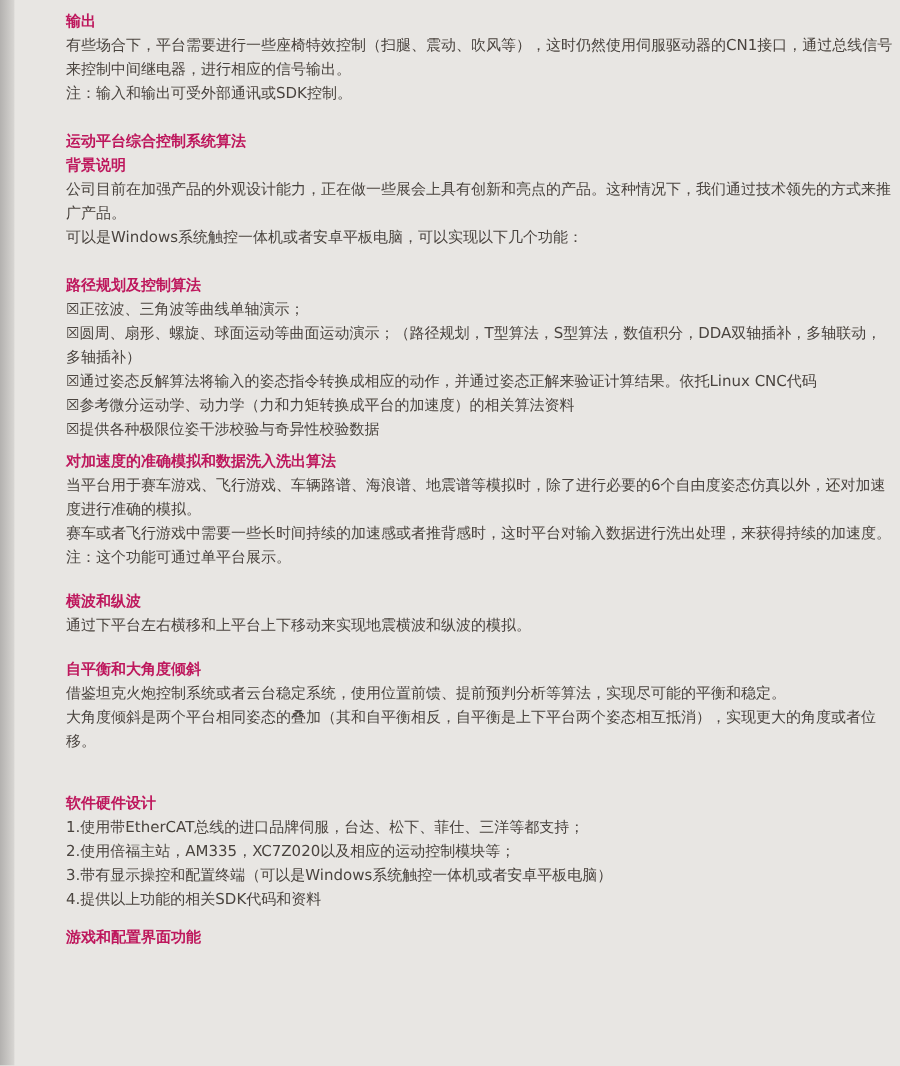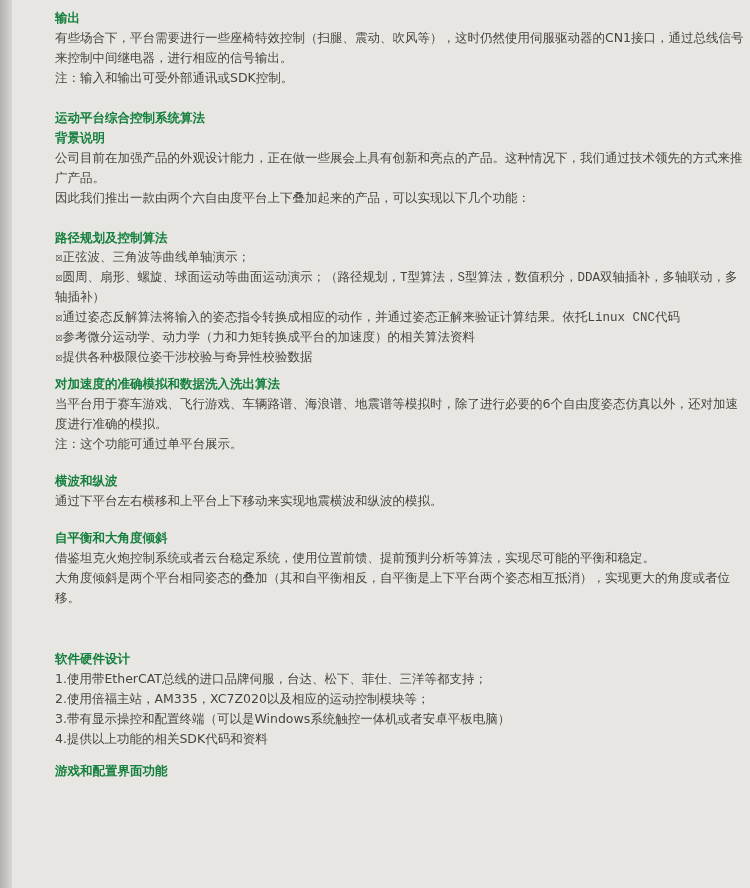--- a/index.html
+++ b/index.html
@@ -27,29 +27,29 @@
     padding: 8px 5px 10px 55px;
   }
   section { margin: 0; }
   h3, h4, p {
     margin: 0;
     font-size: 12.5px;
     line-height: 20px;
   }
   h3, h4 {
     font-weight: 700;
-    color: #15803d;
+    color: #be185d;
   }
-  .bullet { white-space: normal; font-family: Liberation Mono, monospace; }
+  .bullet { white-space: normal; }
   .bullet .marker {
     display: inline;
     color: #4a443f;
   }
   .gap42 { margin-top: 20px; }
-  .gap23 { margin-top: 41px; }
+  .gap23 { margin-top: 31px; }
   .gap20 { margin-top: 20px; }
   .gap17 { margin-top: 17px; }
   .gap13 { margin-top: 6px; }
   .gap12 { margin-top: 12px; }
 </style>
 </head>
 <body>
 
 <div class="left-edge"></div>
 
@@ -58,35 +58,36 @@
   <section>
     <h3>输出</h3>
     <p>有些场合下，平台需要进行一些座椅特效控制（扫腿、震动、吹风等），这时仍然使用伺服驱动器的CN1接口，通过总线信号来控制中间继电器，进行相应的信号输出。</p>
     <p>注：输入和输出可受外部通讯或SDK控制。</p>
   </section>
 
   <section class="gap42">
     <h3>运动平台综合控制系统算法</h3>
     <h4>背景说明</h4>
     <p>公司目前在加强产品的外观设计能力，正在做一些展会上具有创新和亮点的产品。这种情况下，我们通过技术领先的方式来推广产品。</p>
-    <p>因此我们推出一款由两个六自由度平台上下叠加起来的产品，可以实现以下几个功能：</p>
+    <p>可以是Windows系统触控一体机或者安卓平板电脑，可以实现以下几个功能：</p>
   </section>
 
   <section class="gap20">
     <h3>路径规划及控制算法</h3>
     <p class="bullet"><span class="marker">☒</span><span>正弦波、三角波等曲线单轴演示；</span></p>
     <p class="bullet"><span class="marker">☒</span><span>圆周、扇形、螺旋、球面运动等曲面运动演示；（路径规划，T型算法，S型算法，数值积分，DDA双轴插补，多轴联动，多轴插补）</span></p>
     <p class="bullet"><span class="marker">☒</span><span>通过姿态反解算法将输入的姿态指令转换成相应的动作，并通过姿态正解来验证计算结果。依托Linux CNC代码</span></p>
     <p class="bullet"><span class="marker">☒</span><span>参考微分运动学、动力学（力和力矩转换成平台的加速度）的相关算法资料</span></p>
     <p class="bullet"><span class="marker">☒</span><span>提供各种极限位姿干涉校验与奇异性校验数据</span></p>
   </section>
 
   <section class="gap13">
     <h3>对加速度的准确模拟和数据洗入洗出算法</h3>
     <p>当平台用于赛车游戏、飞行游戏、车辆路谱、海浪谱、地震谱等模拟时，除了进行必要的6个自由度姿态仿真以外，还对加速度进行准确的模拟。</p>
+    <p>赛车或者飞行游戏中需要一些长时间持续的加速感或者推背感时，这时平台对输入数据进行洗出处理，来获得持续的加速度。</p>
     <p>注：这个功能可通过单平台展示。</p>
   </section>
 
   <section class="gap17">
     <h3>横波和纵波</h3>
     <p>通过下平台左右横移和上平台上下移动来实现地震横波和纵波的模拟。</p>
   </section>
 
   <section class="gap17">
     <h3>自平衡和大角度倾斜</h3>

